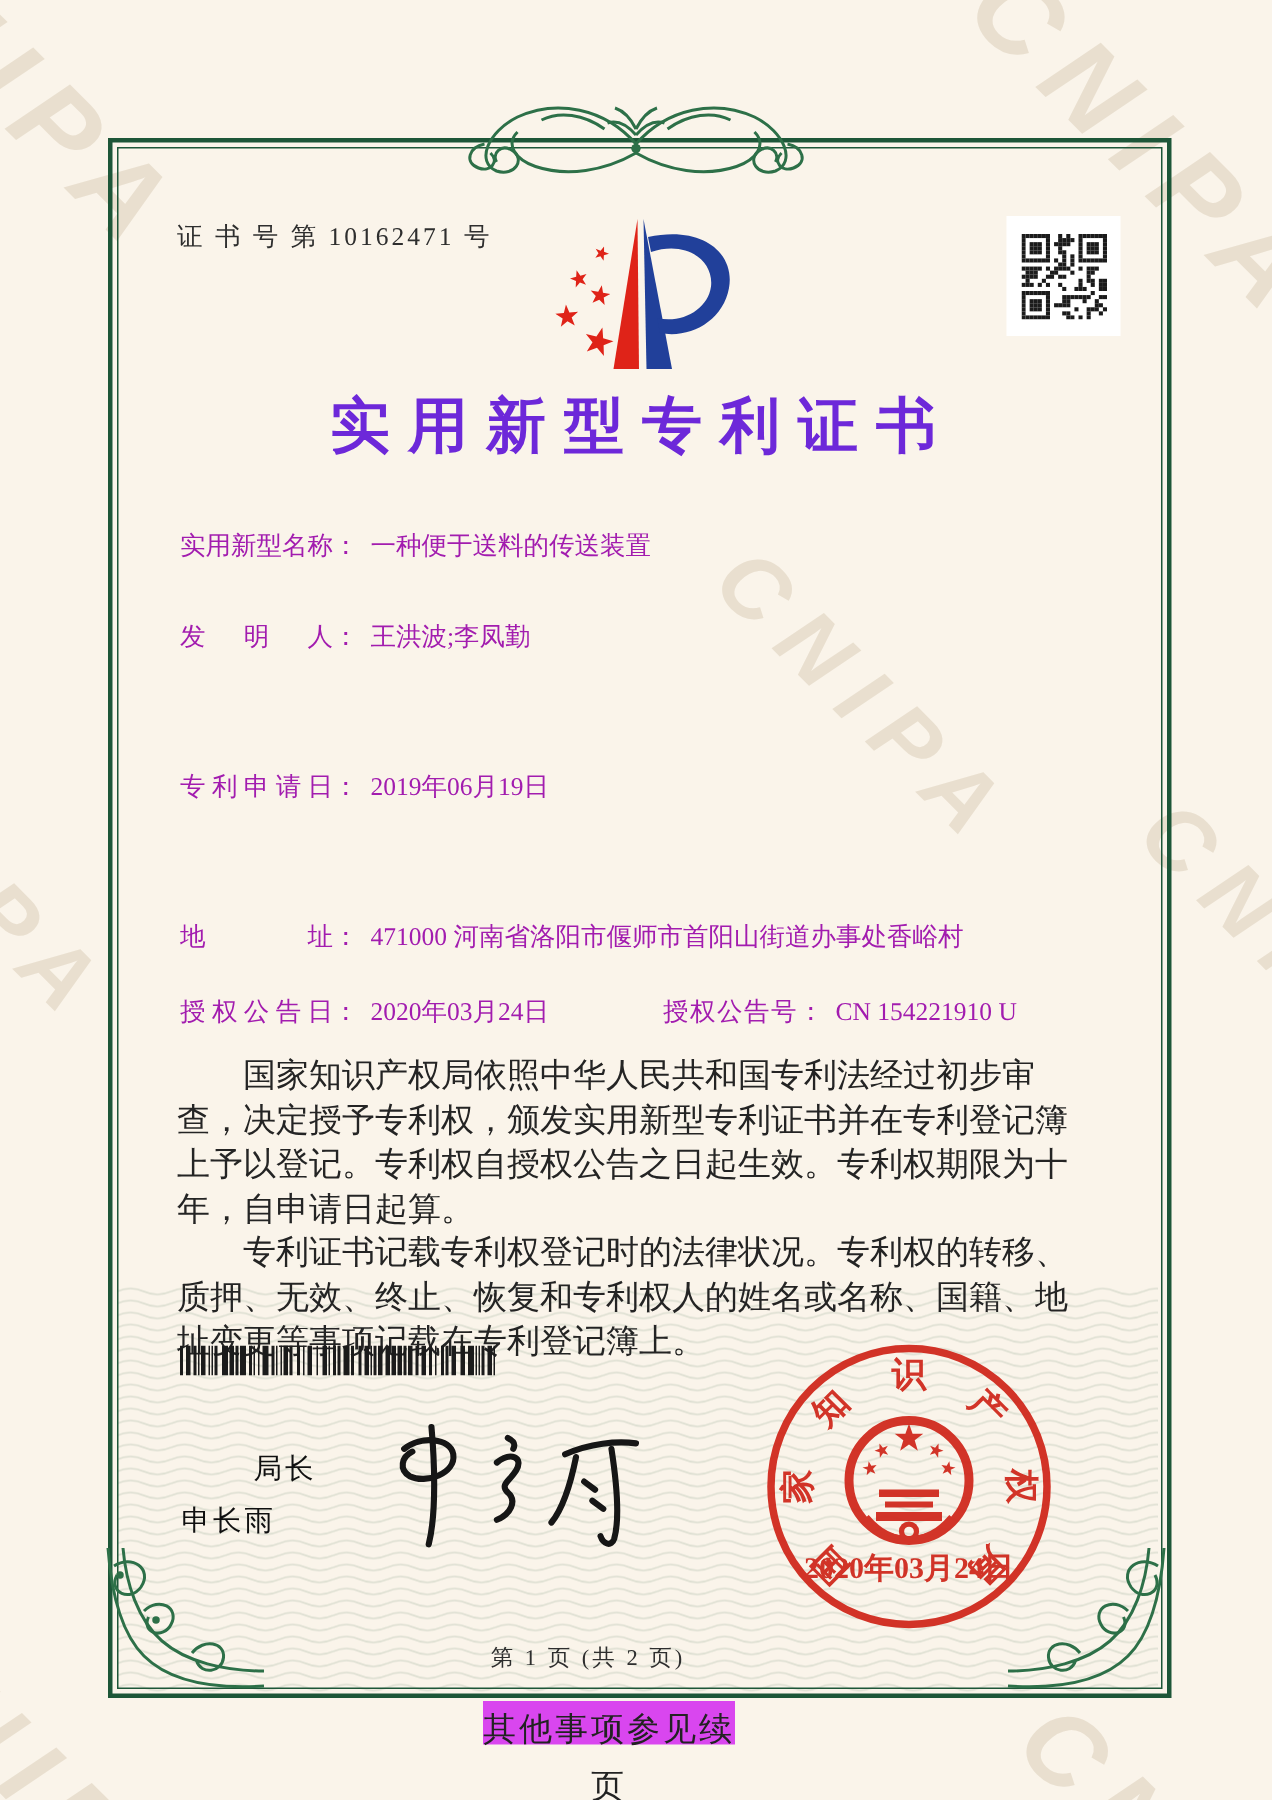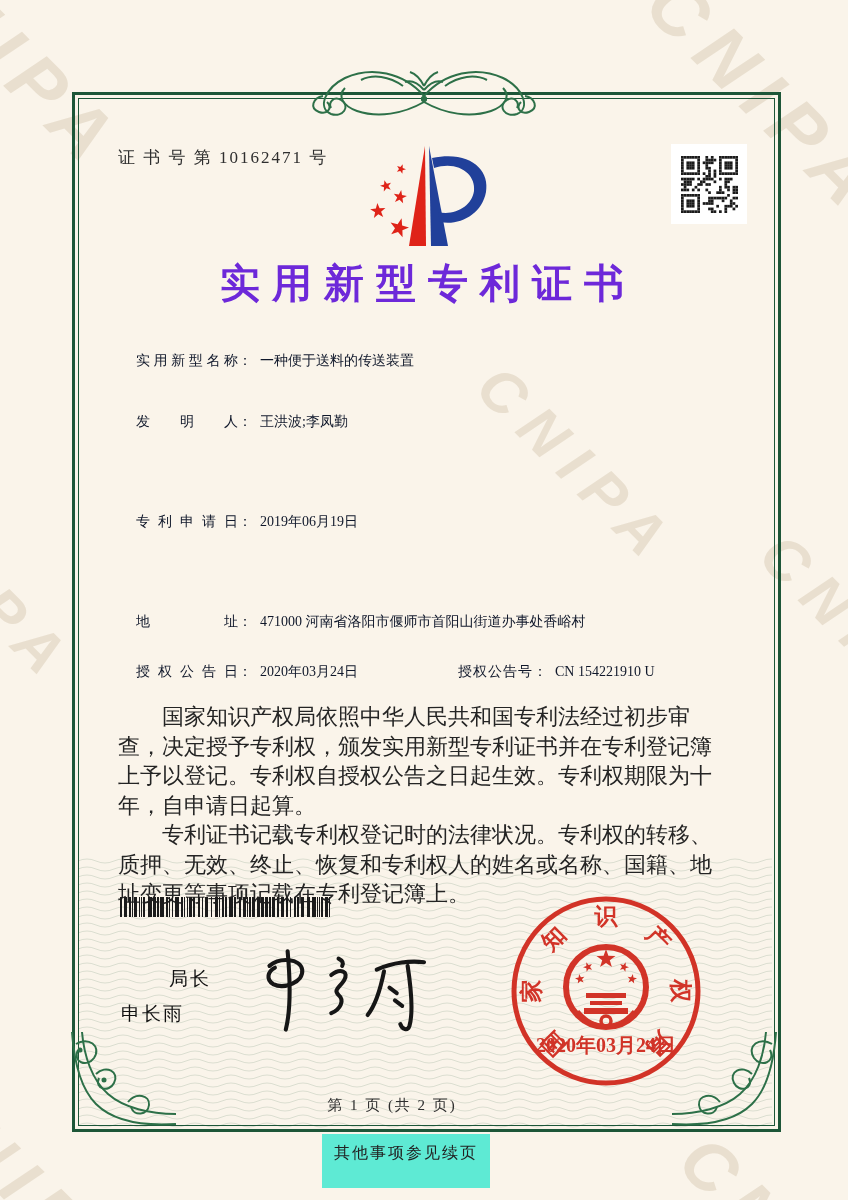--- a/index.html
+++ b/index.html
@@ -30,22 +30,22 @@
   .corner-fl-right{position:absolute;left:670px;top:1030px;z-index:3;transform:scaleX(-1);}
   
   .cert-no{position:absolute;left:118px;top:146px;font-size:17px;letter-spacing:2px;color:#2e2e2e;z-index:4;}
   .logo{position:absolute;left:352px;top:142px;z-index:4;}
   .qr-box{position:absolute;left:671px;top:144px;width:76px;height:80px;background:#ffffff;z-index:4;
     display:flex;align-items:center;justify-content:center;}
   .title{position:absolute;left:72px;width:706px;top:256px;text-align:center;
     font-size:40px;font-weight:bold;letter-spacing:12px;padding-left:6px;box-sizing:border-box;
     color:#6d28d9;z-index:4;}
   
-  #field-rows{position:absolute;left:136px;top:352px;width:626px;height:340px;z-index:4;
-    font-size:14px;color:#0f172a;}
+  #field-rows{position:absolute;left:120px;top:352px;width:626px;height:340px;z-index:4;
+    font-size:17px;color:#a21caf;}
   .frow{position:absolute;left:0;white-space:nowrap;}
   .flabel{display:inline-block;width:102px;text-align:justify;text-align-last:justify;}
   .fcolon{margin-right:8px;}
   .pair2{position:absolute;left:322px;top:0;}
   .pair2 .flabel2{letter-spacing:1px;}
   
   .body-text{position:absolute;left:118px;top:702px;width:614px;z-index:4;
     font-size:22px;line-height:29.5px;color:#242424;}
   .body-text p{margin:0;text-indent:2em;}
   
@@ -60,22 +60,22 @@
   .seal{position:absolute;left:508px;top:893px;width:196px;height:196px;z-index:6;opacity:.95;}
   .seal-svg{position:absolute;left:0;top:0;}
   .seal-char{position:absolute;width:26px;height:26px;line-height:26px;text-align:center;
     font-size:23px;font-weight:bold;color:#d02a1e;
     font-family:"Liberation Serif","DejaVu Serif",serif;}
   .seal-date{position:absolute;left:-8px;right:-8px;top:139px;text-align:center;
     font-size:20px;font-weight:bold;color:#cf2a1e;z-index:7;}
   
   .page-info{position:absolute;left:72px;width:640px;top:1096px;text-align:center;
     font-size:15px;letter-spacing:2px;color:#2e2e2e;z-index:4;}
-  .cont-note{position:absolute;left:322px;top:1134px;width:168px;height:54px;line-height:38px;
-    background:#5eead4;text-align:center;font-size:16px;letter-spacing:2px;color:#222;z-index:4;}
+  .cont-note{position:absolute;left:322px;top:1134px;width:168px;height:29px;line-height:38px;
+    background:#d946ef;text-align:center;font-size:22px;letter-spacing:2px;color:#222;z-index:4;}
 </style>
 </head>
 <body>
 
 <div class="wm" style="left:-70px;top:-85px;font-size:75px;">CNIPA</div>
 <div class="wm" style="left:690px;top:-40px;font-size:75px;">CNIPA</div>
 <div class="wm" style="left:512px;top:352px;font-size:60px;">CNIPA</div>
 <div class="wm" style="left:-90px;top:470px;font-size:60px;">CNIPA</div>
 <div class="wm" style="left:795px;top:520px;font-size:60px;">CNIPA</div>
 <div class="wm" style="left:-50px;top:1055px;font-size:70px;">CNIPA</div>

